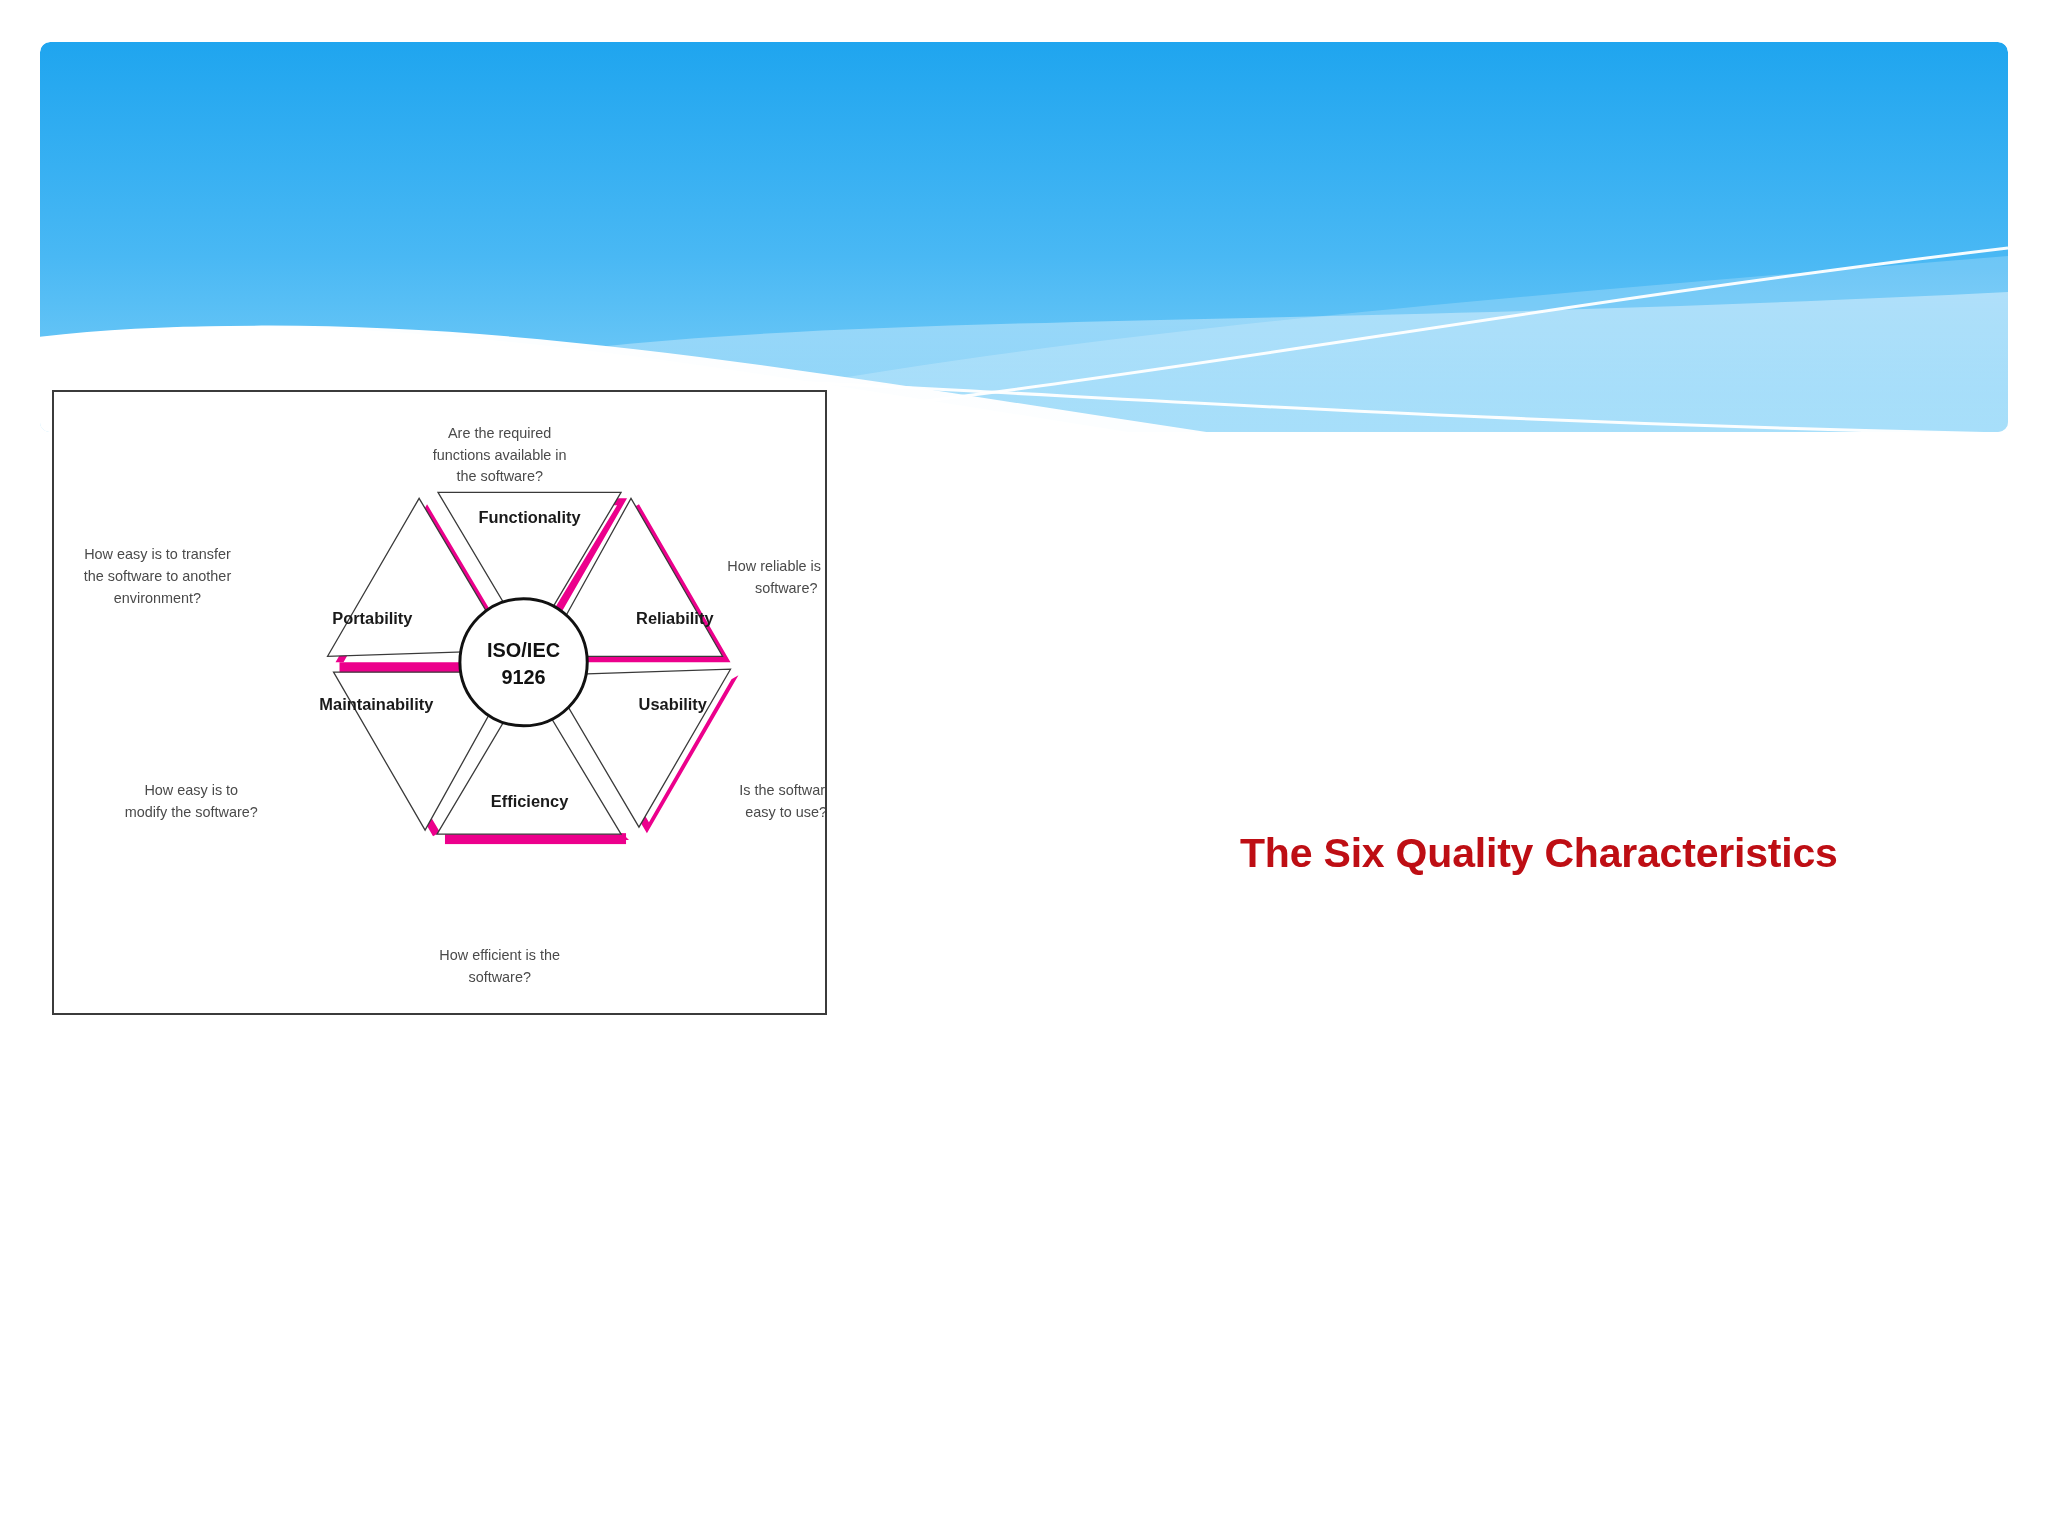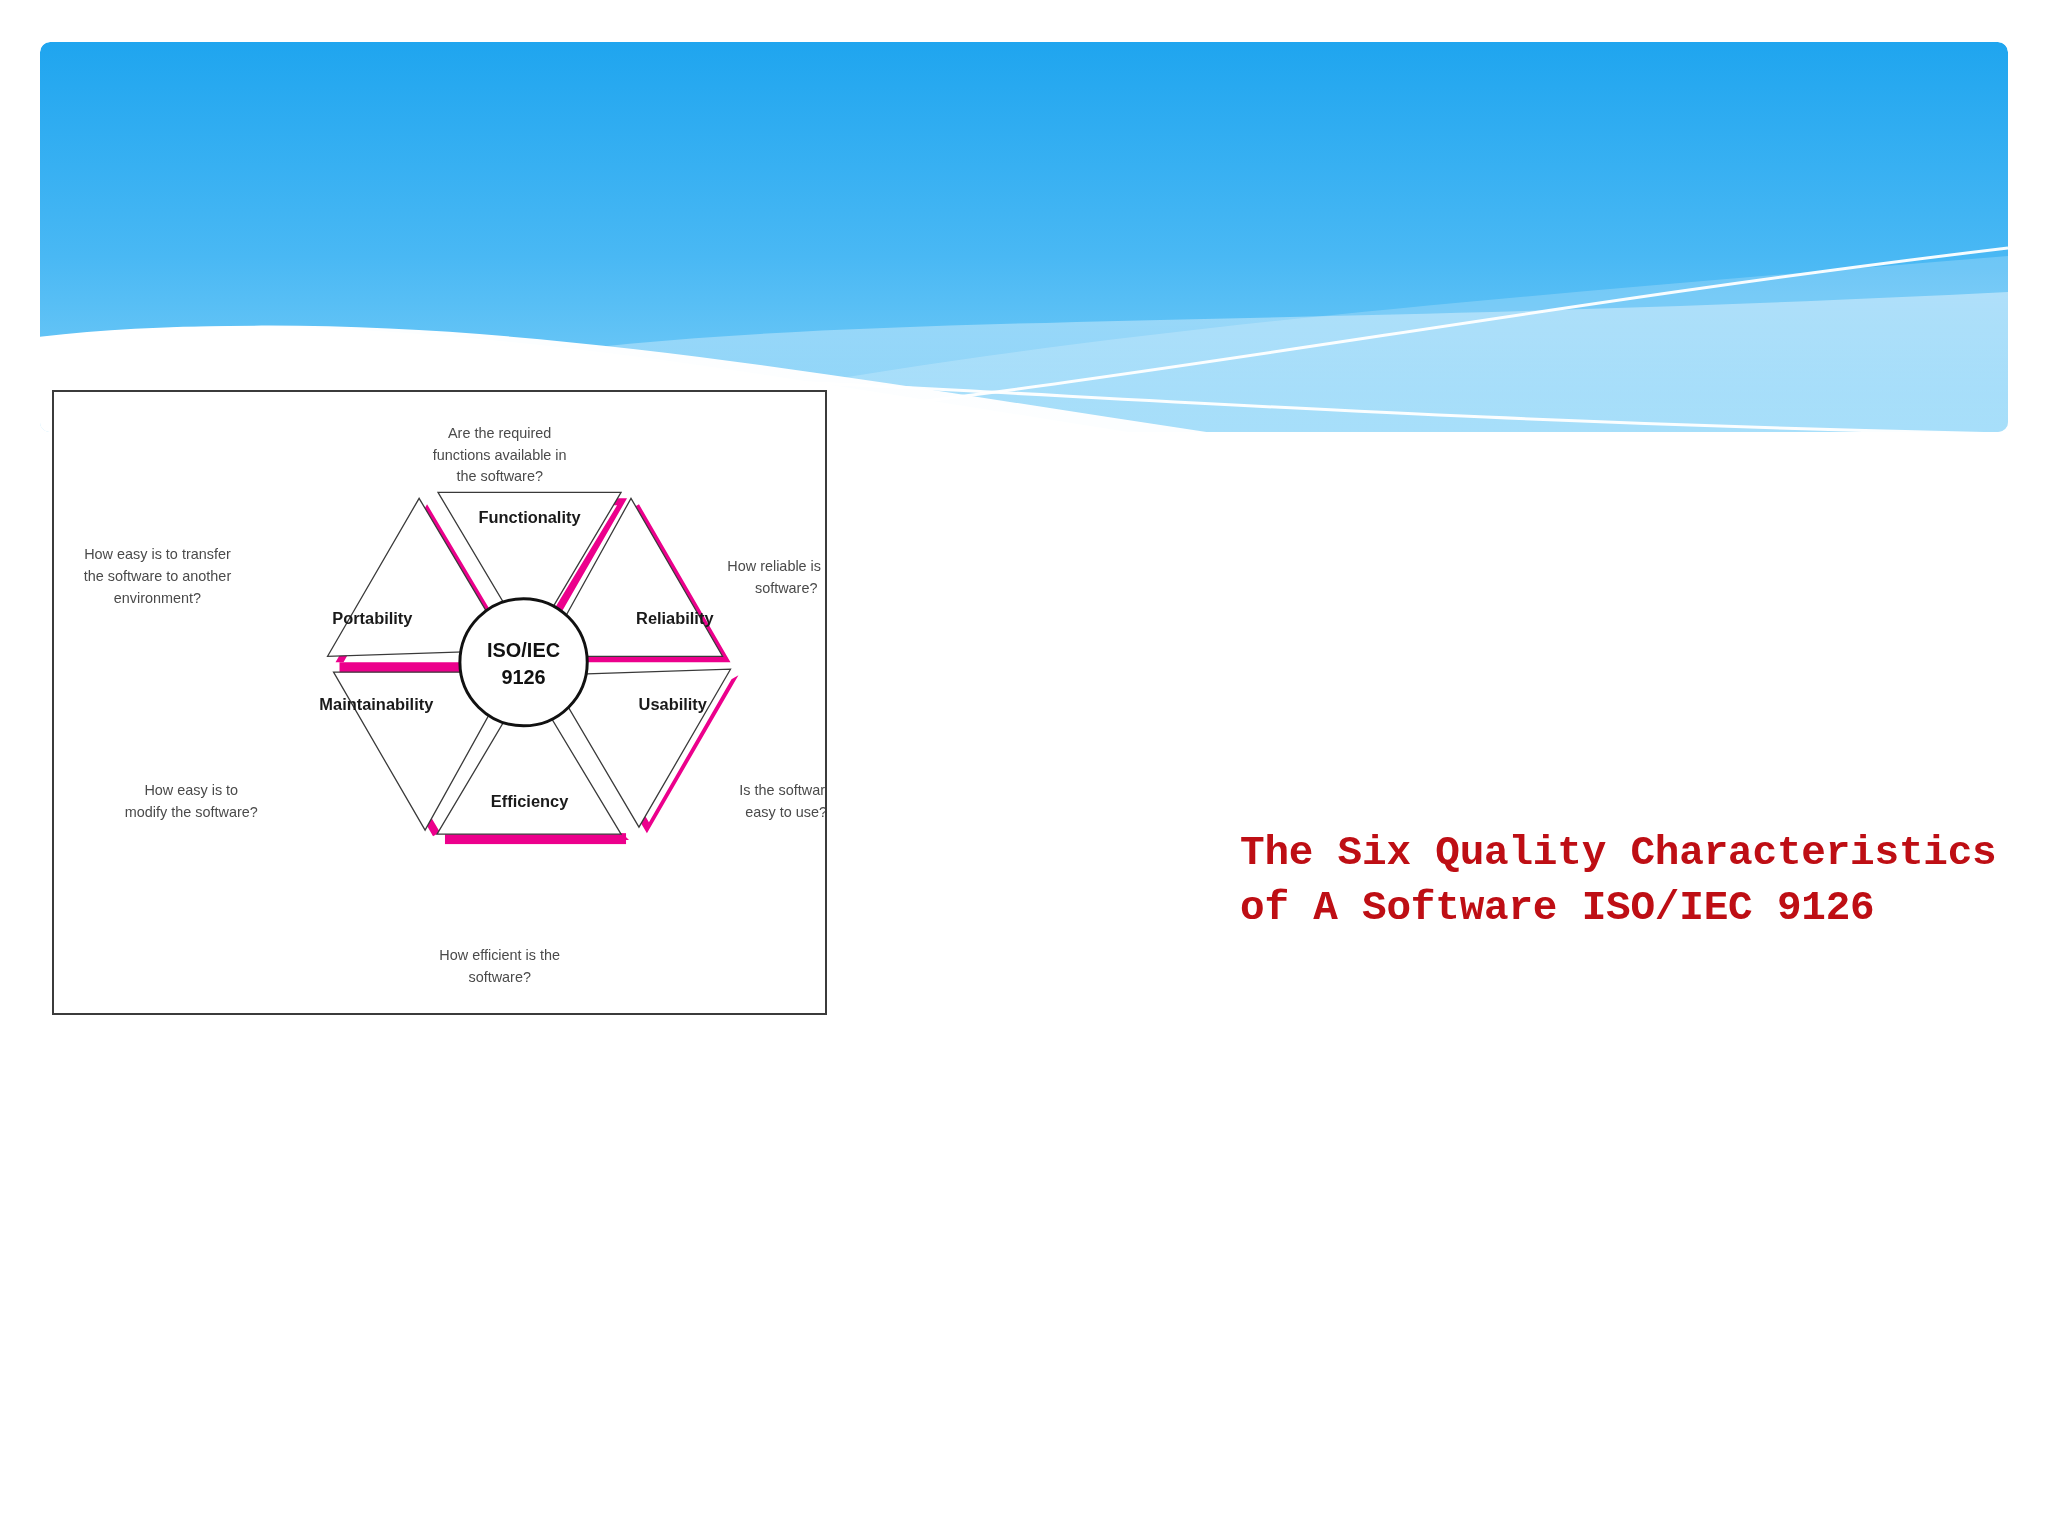--- a/index.html
+++ b/index.html
@@ -68,21 +68,21 @@
     fill: #4a4a4a;
   }
 
   
   #slide-title {
     position: absolute;
     left: 1240px;
     top: 826px;
     width: 760px;
     color: #BE0E14;
-    font-family: Liberation Mono, monospace;
+    font-family: Liberation Sans, sans-serif;
     font-weight: bold;
     font-size: 41px;
     line-height: 1.34;
     letter-spacing: -0.2px;
   }
   #slide-title .title-line { display: block; white-space: nowrap; }
 
   
   #body-text {
     position: absolute;
@@ -204,17 +204,16 @@
       <g>
         <text class="caption-text" x="104" y="168" text-anchor="middle">How easy is to transfer</text>
         <text class="caption-text" x="104" y="190" text-anchor="middle">the software to another</text>
         <text class="caption-text" x="104" y="212" text-anchor="middle">environment?</text>
       </g>
     </svg>
   </div>
 
   <div id="slide-title">
     <span class="title-line">The Six Quality Characteristics</span>
-    <span class="title-line">of A Software ISO/IEC 9126</span>
   </div>
 
 
 </div>
 
 </body></html>

